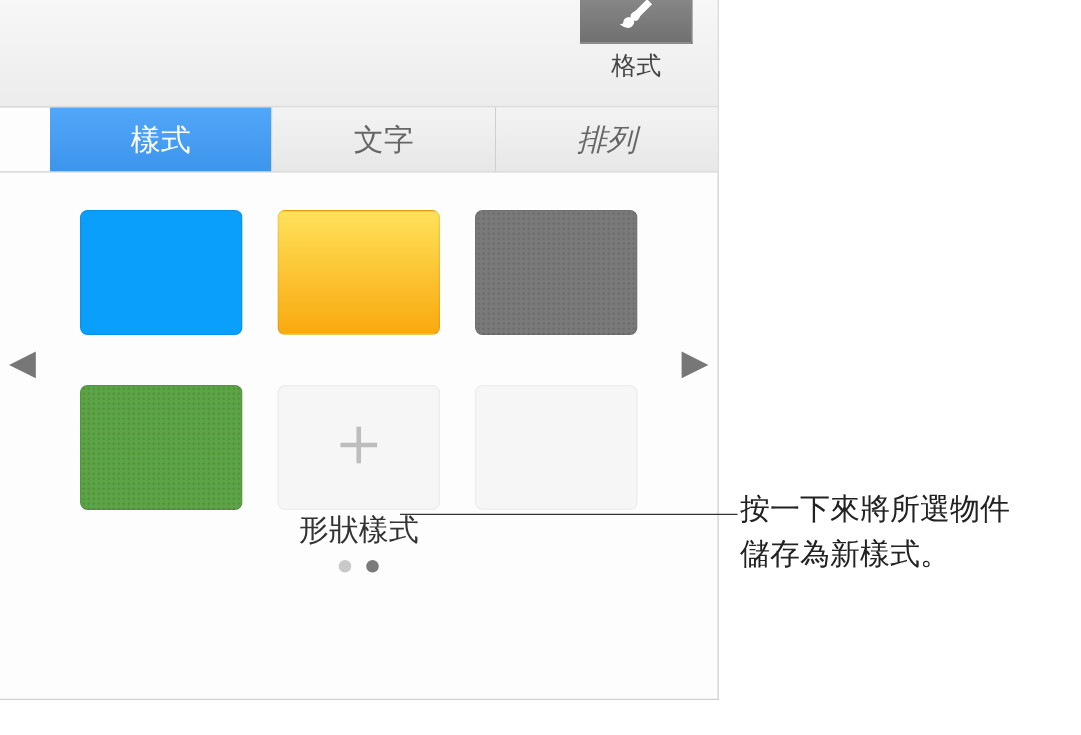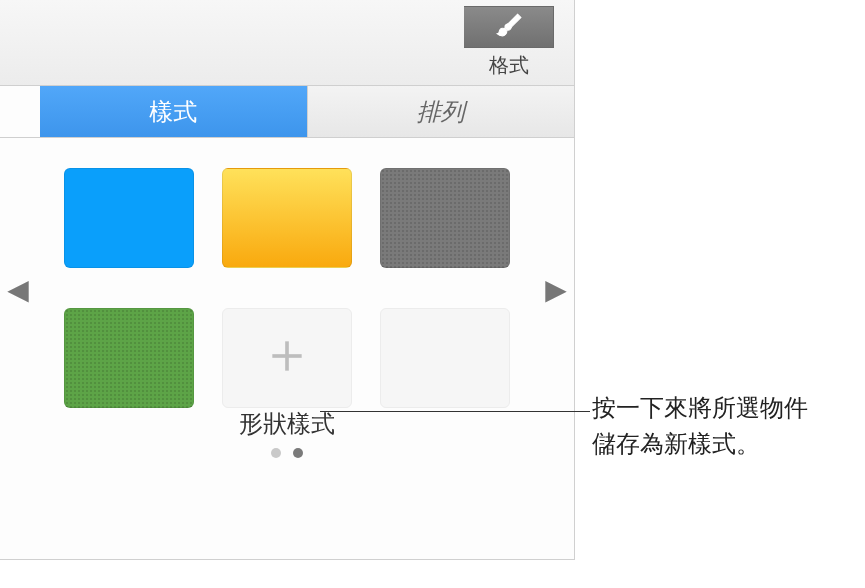--- a/index.html
+++ b/index.html
@@ -20,21 +20,21 @@
       border-left: none;
       border-top: none;
       background: #fdfdfd;
     }
     .toolbar-top {
       height: 86px;
       display: flex;
       align-items: flex-end;
       justify-content: flex-end;
       padding-right: 20px;
-      padding-bottom: 4px;
+      padding-bottom: 17px;
       background: linear-gradient(#f7f7f7,#ececec);
       border-bottom: 1px solid #cfcfcf;
     }
     .mode-buttons {
       display: flex;
       align-items: flex-start;
     }
     .mode-btn {
       display: flex;
       flex-direction: column;
@@ -199,20 +199,23 @@
         <span class="label">格式</span>
       </div>
     </div>
   </div>
 
   <div class="tabs">
     <div class="tab active">
       <span>樣式</span>
     </div>
     <div class="tab">
+      <span>文字</span>
+    </div>
+    <div class="tab">
       <span>排列</span>
     </div>
   </div>
 
   <div class="styles-area">
     <div class="nav-arrow left">◀</div>
     <div class="nav-arrow right">▶</div>
 
     <div class="swatch-rows">
       <div class="swatch-row">

